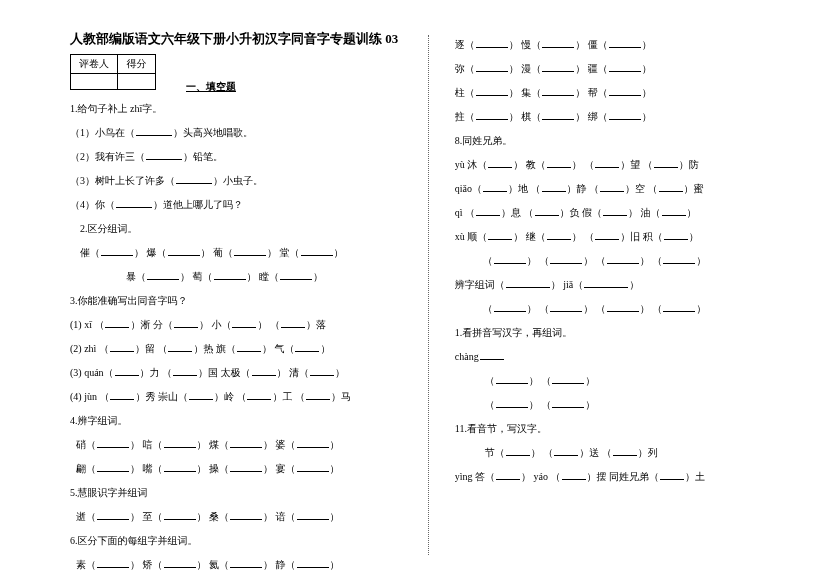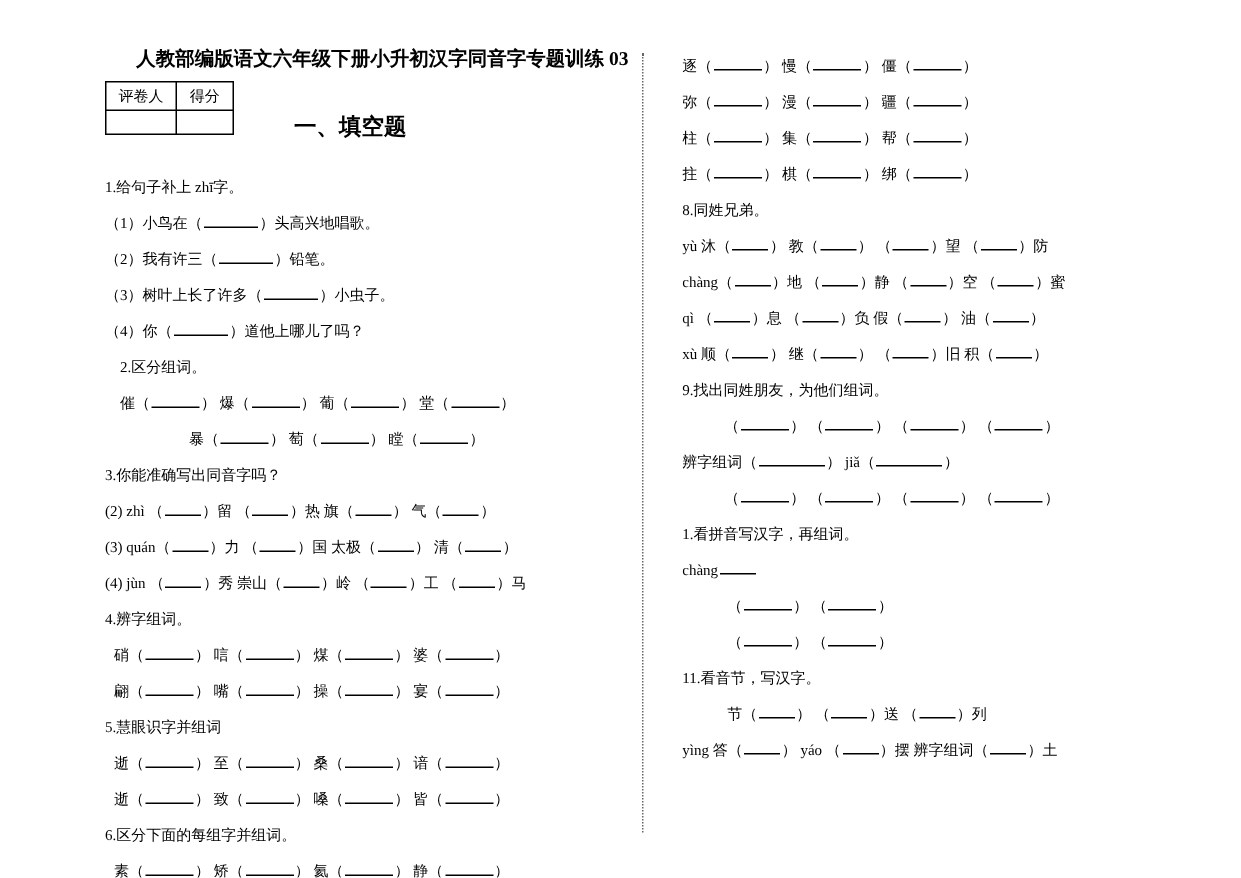--- a/index.html
+++ b/index.html
@@ -20,41 +20,41 @@
     }
     .col {
       flex: 1;
       min-width: 0;
     }
     .col-left { flex: 1.05; }
     .title {
       font-size: 13px;
       font-weight: bold;
       margin-bottom: 6px;
-      text-align: center;
     }
     .score-table {
       border-collapse: collapse;
       margin-bottom: 4px;
       display: inline-table;
       vertical-align: top;
     }
     .score-table td {
       border: 1px solid #000;
       padding: 2px 8px;
       font-size: 10px;
       text-align: center;
       min-width: 38px;
       height: 16px;
     }
     .section-title {
-      font-size: 15px;
+      font-size: 10px;
       font-weight: bold;
       display: inline-block;
       margin-left: 30px;
+      text-decoration: underline;
     }
     .line {
       margin: 5px 0;
       line-height: 1.9;
       white-space: nowrap;
       overflow: hidden;
     }
     .q { font-size: 10px; }
     .blk {
       display: inline-block;
@@ -70,22 +70,21 @@
     .divider {
       position: absolute;
       left: 428px;
       top: 35px;
       bottom: 30px;
       border-left: 1px dotted #666;
     }
     .header-row {
       display: flex;
       align-items: flex-end;
-      gap: 10px;
-      margin-bottom: 22px;
+      margin-bottom: 5px;
     }
   </style>
 </head>
 <body>
 
 <div class="page">
   <div class="col col-left">
     <div class="title">人教部编版语文六年级下册小升初汉字同音字专题训练 03</div>
     <div class="header-row">
       <table class="score-table">
@@ -107,60 +106,59 @@
     <div class="line q"><span>（1）小鸟在（</span><span class="blk blk-m"></span><span>）头高兴地唱歌。</span></div>
     <div class="line q"><span>（2）我有许三（</span><span class="blk blk-m"></span><span>）铅笔。</span></div>
     <div class="line q"><span>（3）树叶上长了许多（</span><span class="blk blk-m"></span><span>）小虫子。</span></div>
     <div class="line q"><span>（4）你（</span><span class="blk blk-m"></span><span>）道他上哪儿了吗？</span></div>
 
     <div class="line q" style="text-indent:10px">2.区分组词。</div>
     <div class="line q" style="text-indent:10px"><span>催（</span><span class="blk"></span><span>）  爆（</span><span class="blk"></span><span>）  葡（</span><span class="blk"></span><span>）  堂（</span><span class="blk"></span><span>）</span></div>
     <div class="line q" style="text-indent:56px"><span>暴（</span><span class="blk"></span><span>）  萄（</span><span class="blk"></span><span>）  瞠（</span><span class="blk"></span><span>）</span></div>
 
     <div class="line q">3.你能准确写出同音字吗？</div>
+    <div class="line q"><span>(1) xī  （</span><span class="blk blk-s"></span><span>）淅  分（</span><span class="blk blk-s"></span><span>）  小（</span><span class="blk blk-s"></span><span>）  （</span><span class="blk blk-s"></span><span>）落</span></div>
     <div class="line q"><span>(2) zhì （</span><span class="blk blk-s"></span><span>）留  （</span><span class="blk blk-s"></span><span>）热  旗（</span><span class="blk blk-s"></span><span>）  气（</span><span class="blk blk-s"></span><span>）</span></div>
     <div class="line q"><span>(3) quán（</span><span class="blk blk-s"></span><span>）力  （</span><span class="blk blk-s"></span><span>）国  太极（</span><span class="blk blk-s"></span><span>）  清（</span><span class="blk blk-s"></span><span>）</span></div>
     <div class="line q"><span>(4) jùn （</span><span class="blk blk-s"></span><span>）秀  崇山（</span><span class="blk blk-s"></span><span>）岭  （</span><span class="blk blk-s"></span><span>）工  （</span><span class="blk blk-s"></span><span>）马</span></div>
 
     <div class="line q">4.辨字组词。</div>
     <div class="line q" style="text-indent:6px"><span>硝（</span><span class="blk"></span><span>）  唁（</span><span class="blk"></span><span>）  煤（</span><span class="blk"></span><span>）  婆（</span><span class="blk"></span><span>）</span></div>
     <div class="line q" style="text-indent:6px"><span>翩（</span><span class="blk"></span><span>）  嘴（</span><span class="blk"></span><span>）  操（</span><span class="blk"></span><span>）  宴（</span><span class="blk"></span><span>）</span></div>
 
     <div class="line q">5.慧眼识字并组词</div>
     <div class="line q" style="text-indent:6px"><span>逝（</span><span class="blk"></span><span>）  至（</span><span class="blk"></span><span>）  桑（</span><span class="blk"></span><span>）  谙（</span><span class="blk"></span><span>）</span></div>
-    <div class="line q" style="text-indent:6px"><span>逝（</span><span class="blk"></span><span>）  致（</span><span class="blk"></span><span>）  嗓（</span><span class="blk"></span><span>）  皆（</span><span class="blk"></span><span>）</span></div>
 
     <div class="line q">6.区分下面的每组字并组词。</div>
     <div class="line q" style="text-indent:6px"><span>素（</span><span class="blk"></span><span>）  矫（</span><span class="blk"></span><span>）  氦（</span><span class="blk"></span><span>）  静（</span><span class="blk"></span><span>）</span></div>
 
   </div>
 
   <div class="divider"></div>
 
   <div class="col">
     <div class="line q"><span>逐（</span><span class="blk"></span><span>）  慢（</span><span class="blk"></span><span>）  僵（</span><span class="blk"></span><span>）</span></div>
     <div class="line q"><span>弥（</span><span class="blk"></span><span>）  漫（</span><span class="blk"></span><span>）  疆（</span><span class="blk"></span><span>）</span></div>
     <div class="line q"><span>柱（</span><span class="blk"></span><span>）  集（</span><span class="blk"></span><span>）  帮（</span><span class="blk"></span><span>）</span></div>
     <div class="line q"><span>拄（</span><span class="blk"></span><span>）  棋（</span><span class="blk"></span><span>）  绑（</span><span class="blk"></span><span>）</span></div>
 
     <div class="line q">8.同姓兄弟。</div>
     <div class="line q"><span>yù  沐（</span><span class="blk blk-s"></span><span>）  教（</span><span class="blk blk-s"></span><span>）  （</span><span class="blk blk-s"></span><span>）望  （</span><span class="blk blk-s"></span><span>）防</span></div>
-    <div class="line q"><span>chàng（</span><span class="blk blk-s"></span><span>）地  （</span><span class="blk blk-s"></span><span>）静  （</span><span class="blk blk-s"></span><span>）空  （</span><span class="blk blk-s"></span><span>）蜜</span></div>
+    <div class="line q"><span>qiǎo（</span><span class="blk blk-s"></span><span>）地  （</span><span class="blk blk-s"></span><span>）静  （</span><span class="blk blk-s"></span><span>）空  （</span><span class="blk blk-s"></span><span>）蜜</span></div>
     <div class="line q"><span>qì  （</span><span class="blk blk-s"></span><span>）息  （</span><span class="blk blk-s"></span><span>）负  假（</span><span class="blk blk-s"></span><span>）  油（</span><span class="blk blk-s"></span><span>）</span></div>
     <div class="line q"><span>xù  顺（</span><span class="blk blk-s"></span><span>）  继（</span><span class="blk blk-s"></span><span>）  （</span><span class="blk blk-s"></span><span>）旧  积（</span><span class="blk blk-s"></span><span>）</span></div>
 
-    <div class="line q">9.找出同姓朋友，为他们组词。</div>
     <div class="line q" style="text-indent:28px"><span>（</span><span class="blk"></span><span>）  （</span><span class="blk"></span><span>）  （</span><span class="blk"></span><span>）  （</span><span class="blk"></span><span>）</span></div>
     <div class="line q"><span>辨字组词（</span><span class="blk blk-l"></span><span>）  jiǎ（</span><span class="blk blk-l"></span><span>）</span></div>
     <div class="line q" style="text-indent:28px"><span>（</span><span class="blk"></span><span>）  （</span><span class="blk"></span><span>）  （</span><span class="blk"></span><span>）  （</span><span class="blk"></span><span>）</span></div>
 
     <div class="line q">1.看拼音写汉字，再组词。</div>
     <div class="line q"><span>chàng</span><span class="blk blk-s"></span></div>
     <div class="line q" style="text-indent:30px"><span>（</span><span class="blk"></span><span>）  （</span><span class="blk"></span><span>）</span></div>
     <div class="line q" style="text-indent:30px"><span>（</span><span class="blk"></span><span>）  （</span><span class="blk"></span><span>）</span></div>
 
     <div class="line q">11.看音节，写汉字。</div>
     <div class="line q" style="text-indent:30px"><span>节（</span><span class="blk blk-s"></span><span>）  （</span><span class="blk blk-s"></span><span>）送  （</span><span class="blk blk-s"></span><span>）列</span></div>
-    <div class="line q"><span>yìng 答（</span><span class="blk blk-s"></span><span>）  yáo  （</span><span class="blk blk-s"></span><span>）摆  辨字组词（</span><span class="blk blk-s"></span><span>）土</span></div>
+    <div class="line q"><span>yìng 答（</span><span class="blk blk-s"></span><span>）  yáo  （</span><span class="blk blk-s"></span><span>）摆  同姓兄弟（</span><span class="blk blk-s"></span><span>）土</span></div>
 
 
   </div>
 </div>
 
 </body></html>

